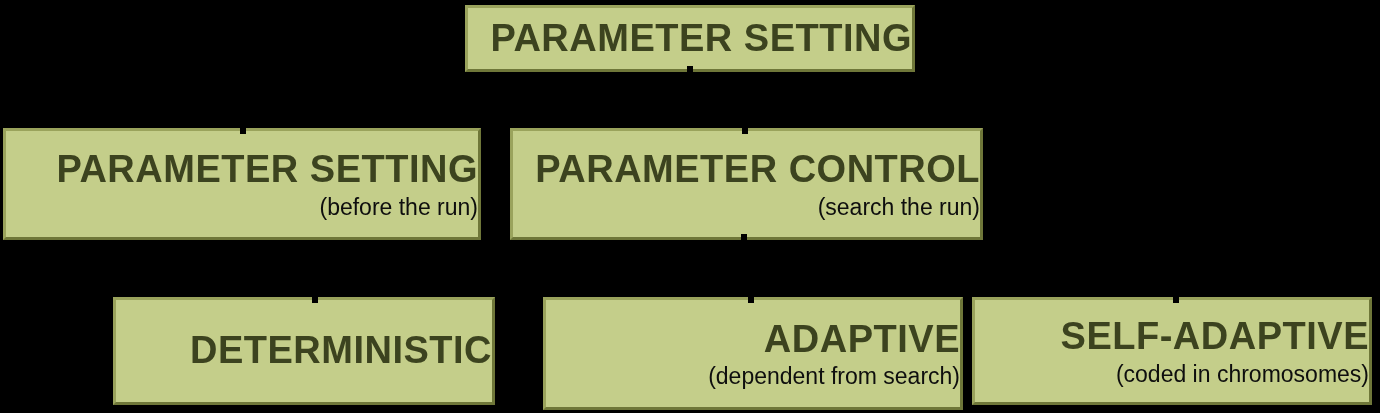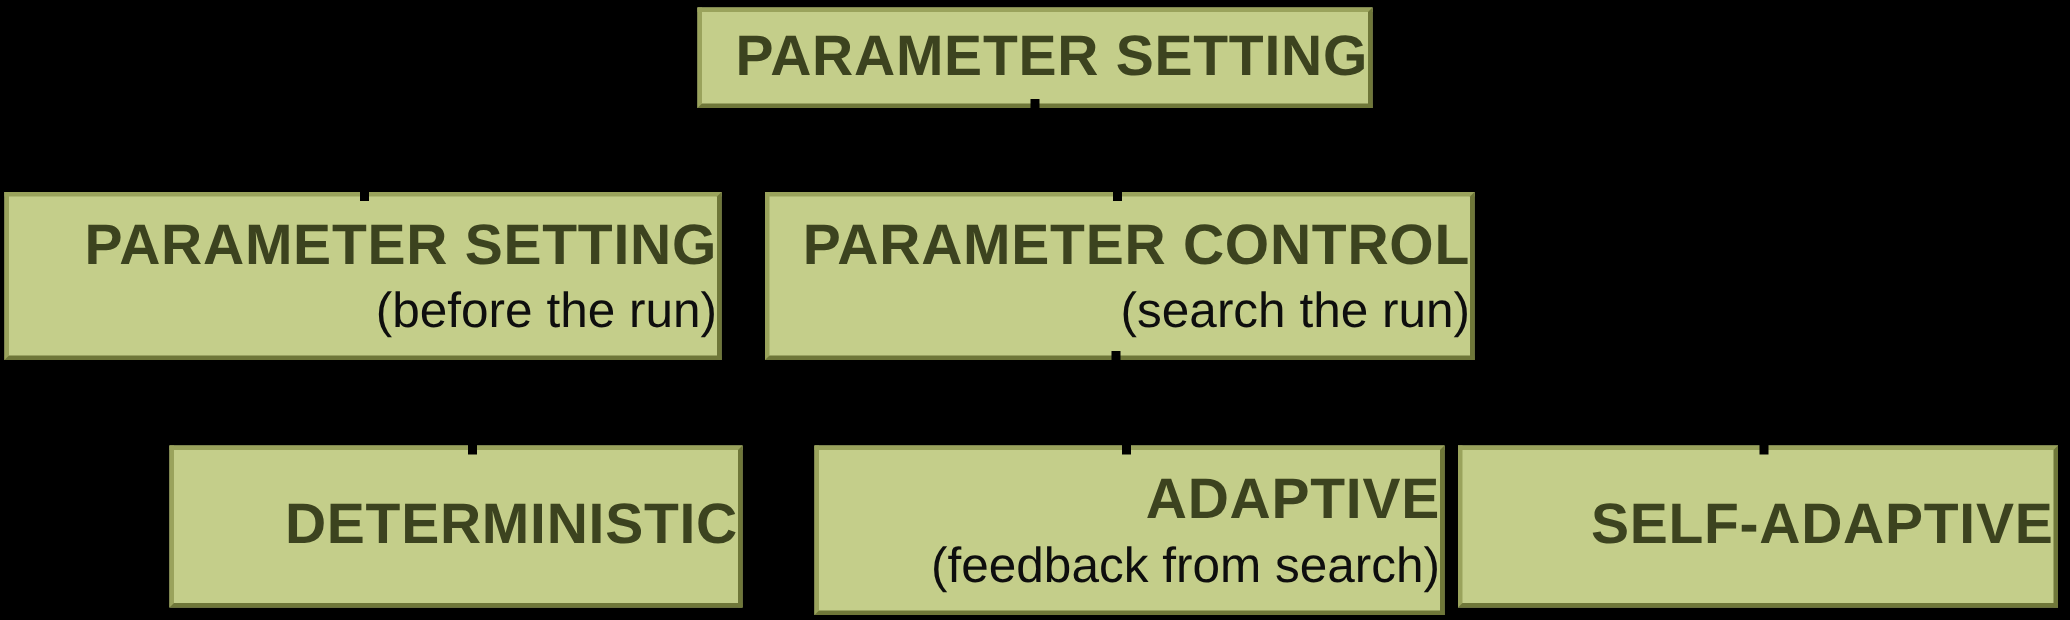--- a/index.html
+++ b/index.html
@@ -31,21 +31,21 @@
   }
   .node .title {
     font-size: 38px;
     font-weight: bold;
     letter-spacing: 0.5px;
     color: var(--title-color, #3c431f);
     line-height: 1.15;
     white-space: nowrap;
   }
   .node .subtitle {
-    font-size: 33px;
+    font-size: 23px;
     font-weight: normal;
     color: var(--subtitle-color, #0e0e0e);
     line-height: 1.1;
     margin-top: 3px;
     white-space: nowrap;
   }
   .stub {
     position: absolute;
     width: 6px;
     height: 10px;
@@ -86,25 +86,26 @@
     <div class="title">PARAMETER CONTROL</div>
     <div class="subtitle">(search the run)</div>
   </div>
 
   <div class="node" id="node-deterministic">
     <div class="title">DETERMINISTIC</div>
   </div>
 
   <div class="node" id="node-adaptive">
     <div class="title">ADAPTIVE</div>
-    <div class="subtitle">(feedback from search)</div>
+    <div class="subtitle">(dependent from search)</div>
   </div>
 
   <div class="node" id="node-selfadaptive">
     <div class="title">SELF-ADAPTIVE</div>
+    <div class="subtitle">(coded in chromosomes)</div>
   </div>
 
   <div class="stub" id="stub-root-bottom"></div>
   <div class="stub" id="stub-tuning-top"></div>
   <div class="stub" id="stub-control-top"></div>
   <div class="stub" id="stub-control-bottom"></div>
   <div class="stub" id="stub-det-top"></div>
   <div class="stub" id="stub-adaptive-top"></div>
   <div class="stub" id="stub-self-top"></div>
 

